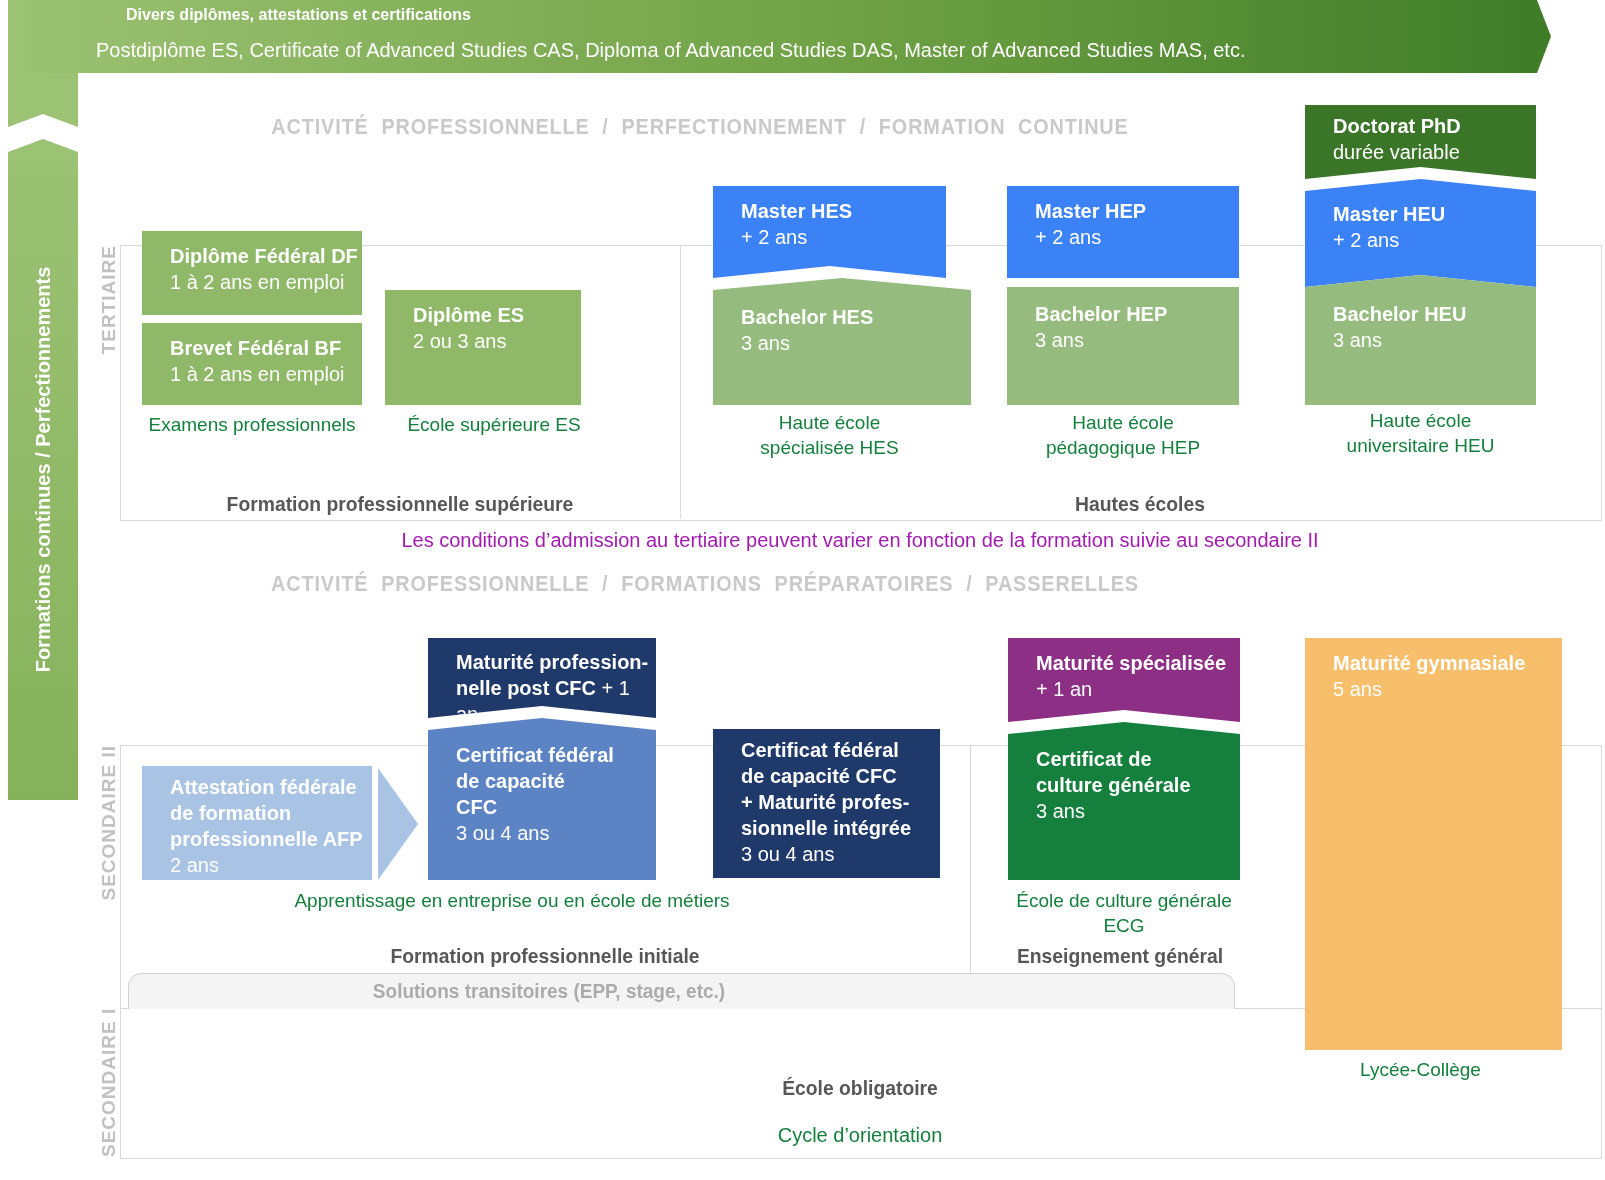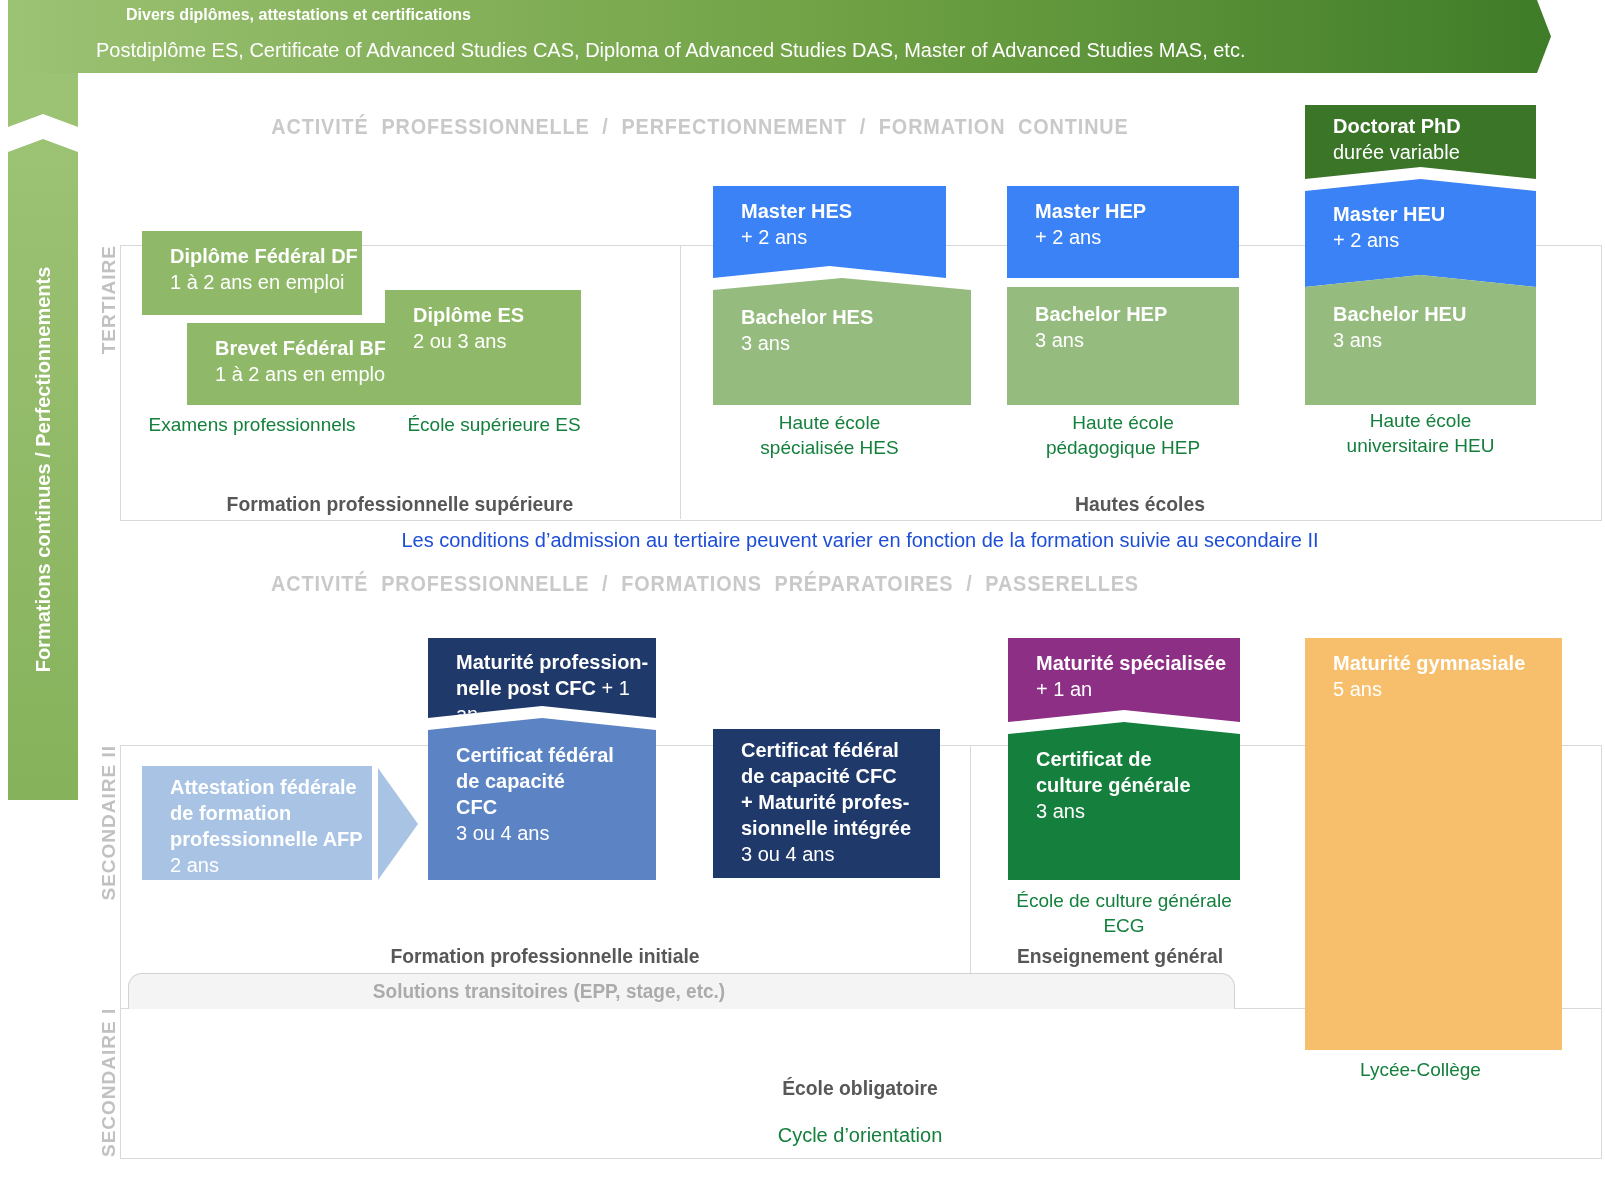--- a/index.html
+++ b/index.html
@@ -37,21 +37,21 @@
     text-align:right;line-height:26px;white-space:nowrap;
   }
   
   .frame{border:1px solid #D9D9D9;background:#fff;}
   .vdiv{width:1px;background:#D9D9D9;}
   
   .ghead{
     color:#C9C9C9;font-size:22px;font-weight:bold;letter-spacing:1px;word-spacing:7px;
     text-align:center;transform:scaleX(0.9);white-space:nowrap;
   }
-  .note{color:#1d4ed8;font-size:20px;text-align:center;}
+  .note{color:#a21caf;font-size:20px;text-align:center;}
   .cap{color:#15803d;font-size:19px;line-height:25px;text-align:center;}
   .sect{color:#575757;font-size:21px;font-weight:bold;text-align:center;transform:scaleX(0.92);white-space:nowrap;}
   
   .bx{color:#fff;font-size:20px;line-height:26px;padding:12px 0 0 28px;box-sizing:border-box;}
   .bx .b{font-weight:bold;}
   .bx .ln{display:block;}
   .chev-b{clip-path:polygon(0 0,100% 0,100% 100%,50% calc(100% - 12px),0 100%);}
   .chev-t{clip-path:polygon(0 12px,50% 0,100% 12px,100% 100%,0 100%);}
   .chev-bt{clip-path:polygon(0 12px,50% 0,100% 12px,100% 100%,50% calc(100% - 12px),0 100%);}
   .g-light{background:#8FB968;}
@@ -98,21 +98,21 @@
   <div class="abs vrot vlabel" style="left:96px;top:1008px;width:263px;">SECONDAIRE II</div>
   <div class="abs vrot vlabel" style="left:96px;top:1157px;width:149px;">SECONDAIRE I</div>
 
   <div class="abs ghead" style="left:120px;top:114px;width:1160px;">ACTIVITÉ PROFESSIONNELLE / PERFECTIONNEMENT / FORMATION CONTINUE</div>
   <div class="abs ghead" style="left:120px;top:571px;width:1170px;">ACTIVITÉ PROFESSIONNELLE / FORMATIONS PRÉPARATOIRES / PASSERELLES</div>
 
   <div class="abs bx g-light" style="left:142px;top:231px;width:220px;height:84px;">
     <span class="ln b">Diplôme Fédéral DF</span>
     <span class="ln">1 à 2 ans en emploi</span>
   </div>
-  <div class="abs bx g-light" style="left:142px;top:323px;width:220px;height:82px;margin-left:45px;">
+  <div class="abs bx g-light" style="left:142px;top:323px;width:220px;height:82px;">
     <span class="ln b">Brevet Fédéral BF</span>
     <span class="ln">1 à 2 ans en emploi</span>
   </div>
   <div class="abs bx g-light" style="left:385px;top:290px;width:196px;height:115px;">
     <span class="ln b">Diplôme ES</span>
     <span class="ln">2 ou 3 ans</span>
   </div>
 
   <div class="abs bx g-mid chev-b" style="left:713px;top:186px;width:233px;height:92px;">
     <span class="ln b">Master HES</span>
@@ -200,20 +200,21 @@
     <span class="ln b">Certificat de</span>
     <span class="ln b">culture générale</span>
     <span class="ln">3 ans</span>
   </div>
 
   <div class="abs bx or" style="left:1305px;top:638px;width:257px;height:412px;">
     <span class="ln b">Maturité gymnasiale</span>
     <span class="ln">5 ans</span>
   </div>
 
+  <div class="abs cap" style="left:142px;top:888px;width:740px;">Apprentissage en entreprise ou en école de métiers</div>
   <div class="abs cap" style="left:998px;top:888px;width:252px;">
     <span style="display:block;">École de culture générale</span>
     <span style="display:block;">ECG</span>
   </div>
   <div class="abs sect" style="left:120px;top:944px;width:850px;">Formation professionnelle initiale</div>
   <div class="abs sect" style="left:970px;top:944px;width:300px;">Enseignement général</div>
 
   <div class="abs transit" style="left:128px;top:973px;width:1105px;height:35px;">
     <div class="abs transit-label" style="left:0;top:6px;width:840px;">Solutions transitoires (EPP, stage, etc.)</div>
   </div>

